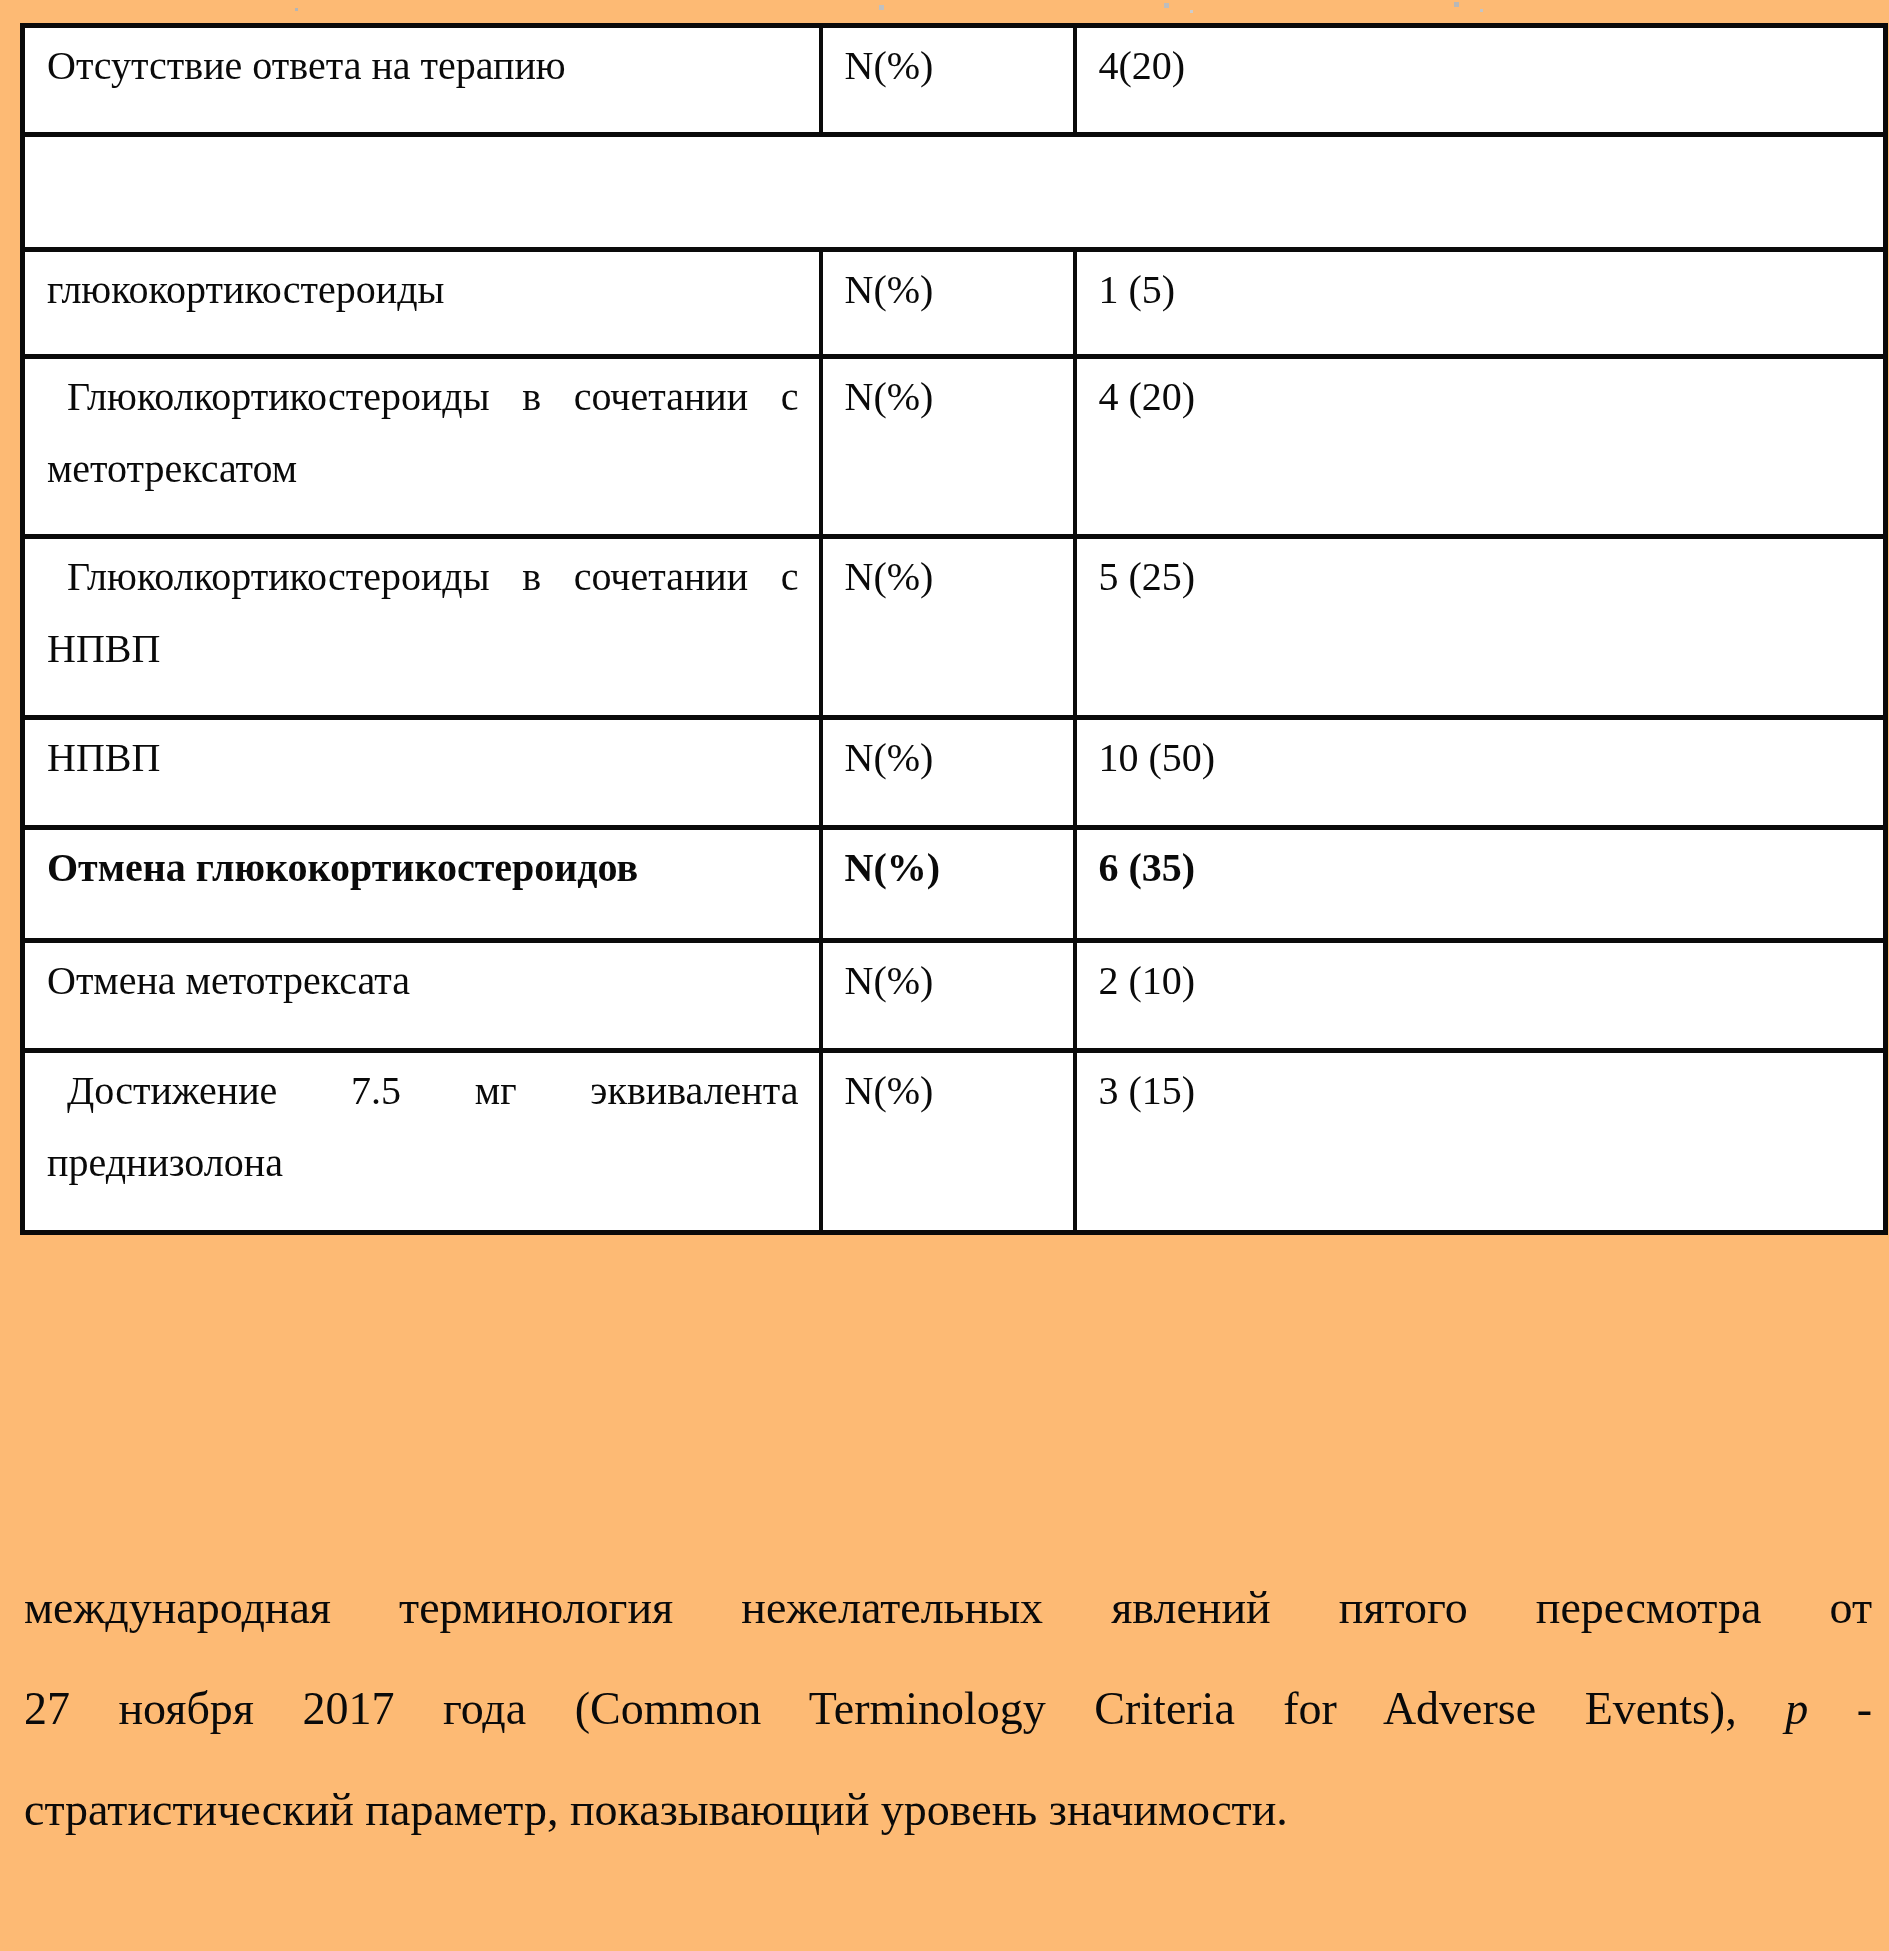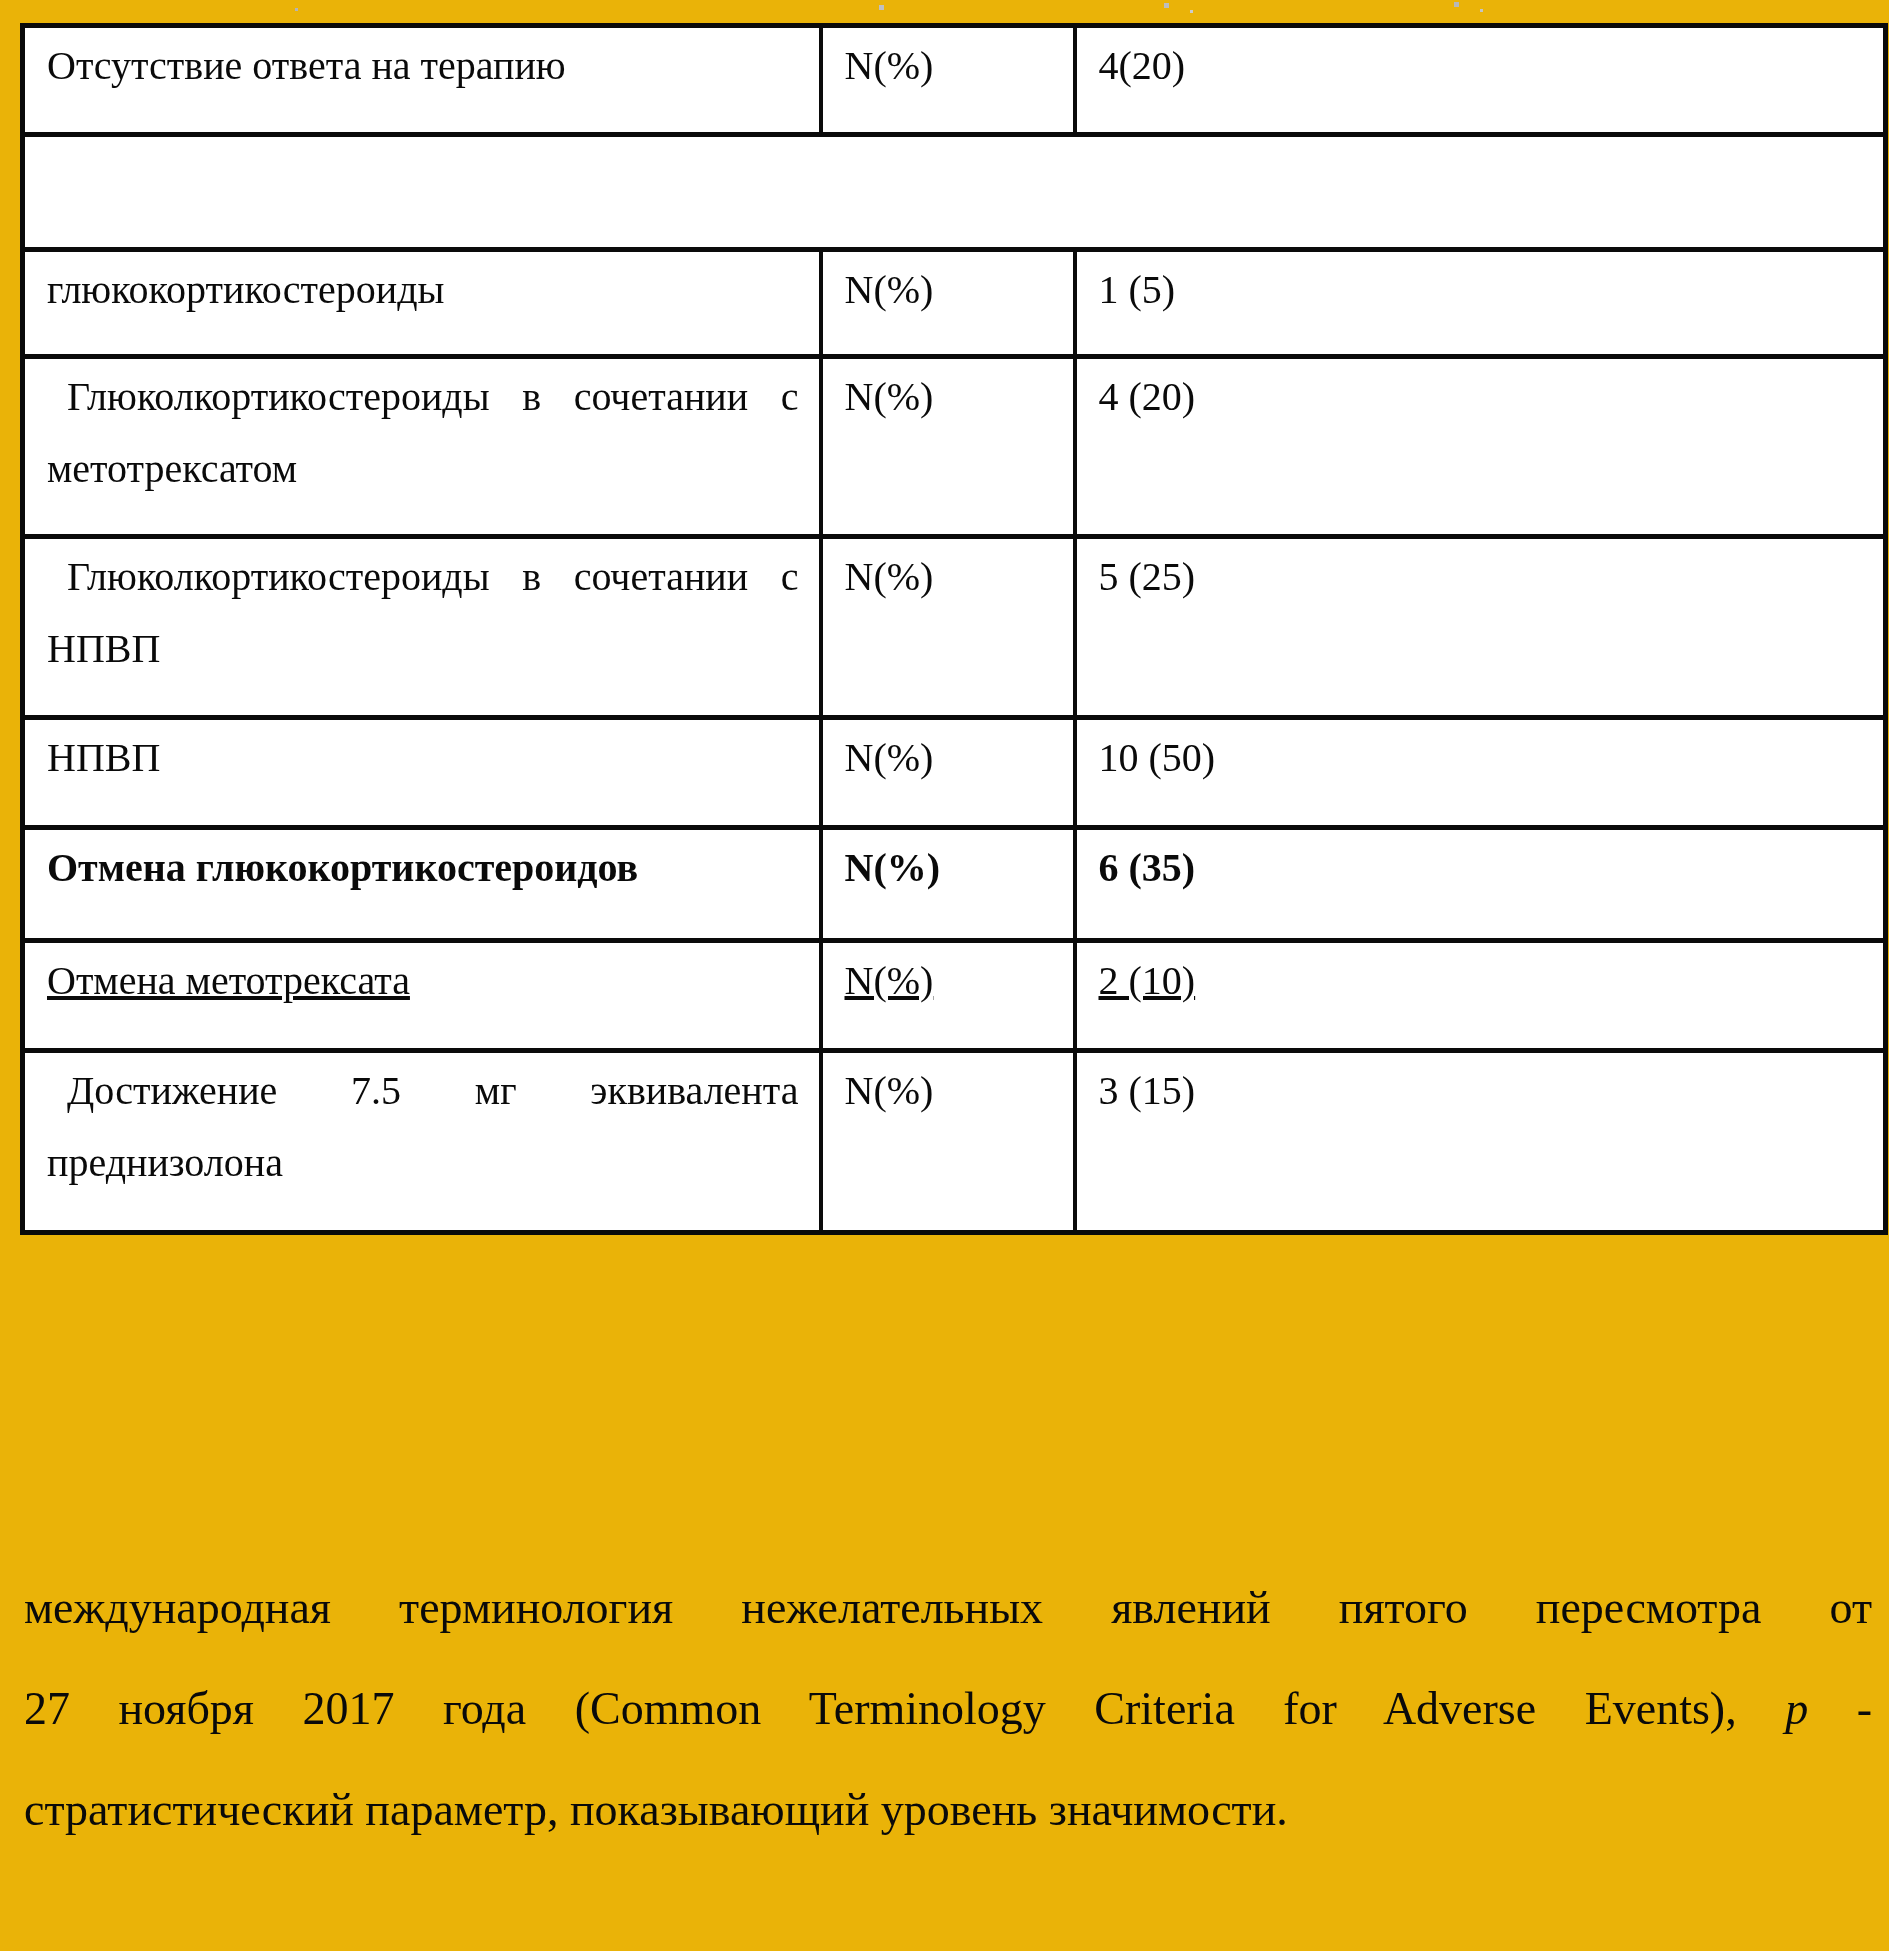--- a/index.html
+++ b/index.html
@@ -1,19 +1,19 @@
 <!DOCTYPE html>
 <html><head>
 <meta charset="utf-8">
 <style>
   html,body{margin:0;padding:0;background:#e8e8e8;}
   .page{
     position:relative;
     width:1889px;height:1951px;
-    background:#eab308;
+    background:#fdba74;
     overflow:hidden;
     font-family:"Liberation Serif","DejaVu Serif",serif;
     color:#0a0a0a;
   }
   
   .noise{
     position:absolute;left:295px;top:8px;width:3px;height:3px;background:#b5b5b5;
     box-shadow:585px -2px 0 1px #c0c0c0, 870px -4px 0 1px #bdbdbd, 895px 2px 0 0 #cccccc,
                1160px -5px 0 1px #b8b8b8, 1185px 1px 0 0 #c4c4c4;
   }
@@ -30,21 +30,21 @@
     border-top-width:5px;border-bottom-width:5px;
     vertical-align:top;
     font-size:40px;line-height:72px;
     padding:2px 20px 0 22px;
     background:#ffffff;
     overflow:hidden;
   }
   tr.r0{height:109px;} tr.r1{height:115px;} tr.r2{height:113px;}
   tr.r3{height:107px;} tr.r4{height:180px;} tr.r5{height:181px;}
   tr.r6{height:110px;} tr.r7{height:112px;} tr.r8{height:113px;font-weight:bold;}
-  tr.r9{height:110px;text-decoration:underline;} tr.r10{height:182px;}
+  tr.r9{height:110px;} tr.r10{height:182px;}
   .l1,.l2{display:block;}
   td.two-line .l1{text-align:justify;text-align-last:justify;margin-left:20px;}
   .footnote{
     position:absolute;left:24px;top:1557px;width:1848px;
     font-size:46px;line-height:101px;
   }
   .fl{display:block;}
   .jfull{text-align:justify;text-align-last:justify;}
   .ind{text-indent:148px;}
   .pit{font-style:italic;}

